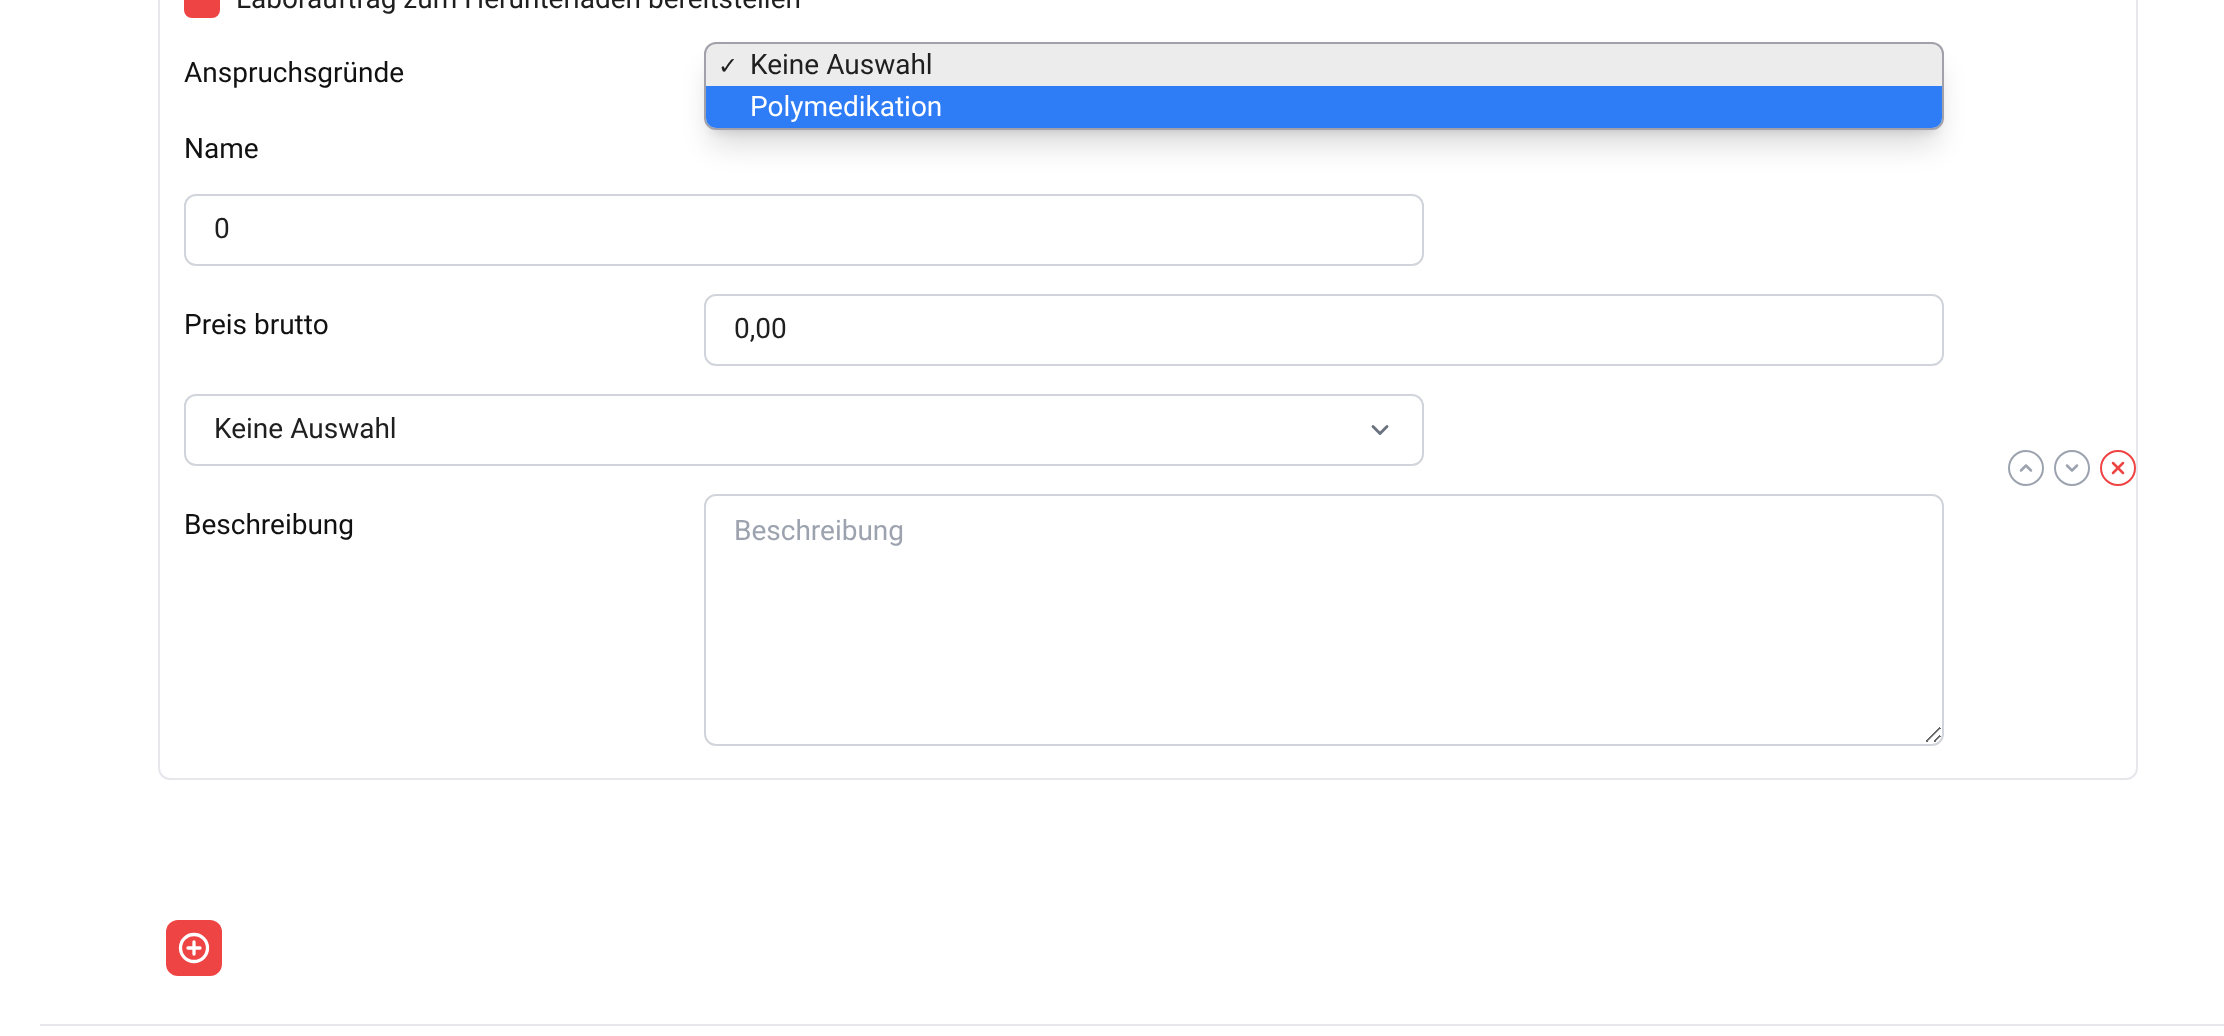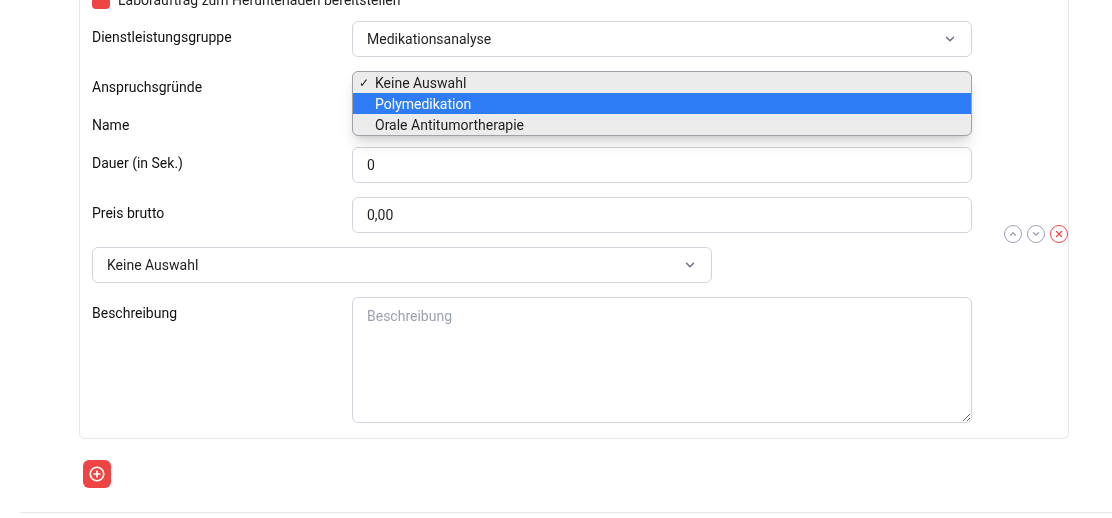--- a/index.html
+++ b/index.html
@@ -196,59 +196,42 @@
 
   <div class="card">
 
     <div class="cutoff-header">
       <div class="red-badge"></div>
       <div class="cutoff-text">Laborauftrag zum Herunterladen bereitstellen</div>
     </div>
 
     <div class="form">
 
-      <div class="row">
-        <div class="label">Dienstleistungsgruppe</div>
-        <div class="control">
-          <div class="select">
-            <span>Medikationsanalyse</span>
-            <span class="chevron-down">
-              <svg width="14" height="14" viewBox="0 0 24 24" fill="none" stroke="currentColor" stroke-width="2.5" stroke-linecap="round" stroke-linejoin="round">
-                  <polyline points="6 9 12 15 18 9"></polyline>
-                </svg>
-            </span>
-          </div>
-        </div>
-      </div>
 
       <div class="row">
         <div class="label">Anspruchsgründe</div>
         <div class="control">
           <div class="dropdown">
             <div class="dropdown-item">
               <span class="check">✓</span>
               <span>Keine Auswahl</span>
             </div>
             <div class="dropdown-item highlight">
               <span>Polymedikation</span>
             </div>
-            <div class="dropdown-item">
-              <span>Orale Antitumortherapie</span>
-            </div>
           </div>
         </div>
       </div>
 
       <div class="row" style="margin-top:4px;">
         <div class="label">Name</div>
         <div class="control"></div>
       </div>
 
       <div class="row">
-        <div class="label">Dauer (in Sek.)</div>
         <div class="control">
           <input class="input" value="0" style="">
         </div>
       </div>
 
       <div class="row">
         <div class="label">Preis brutto</div>
         <div class="control">
           <input class="input" value="0,00" style="">
         </div>

